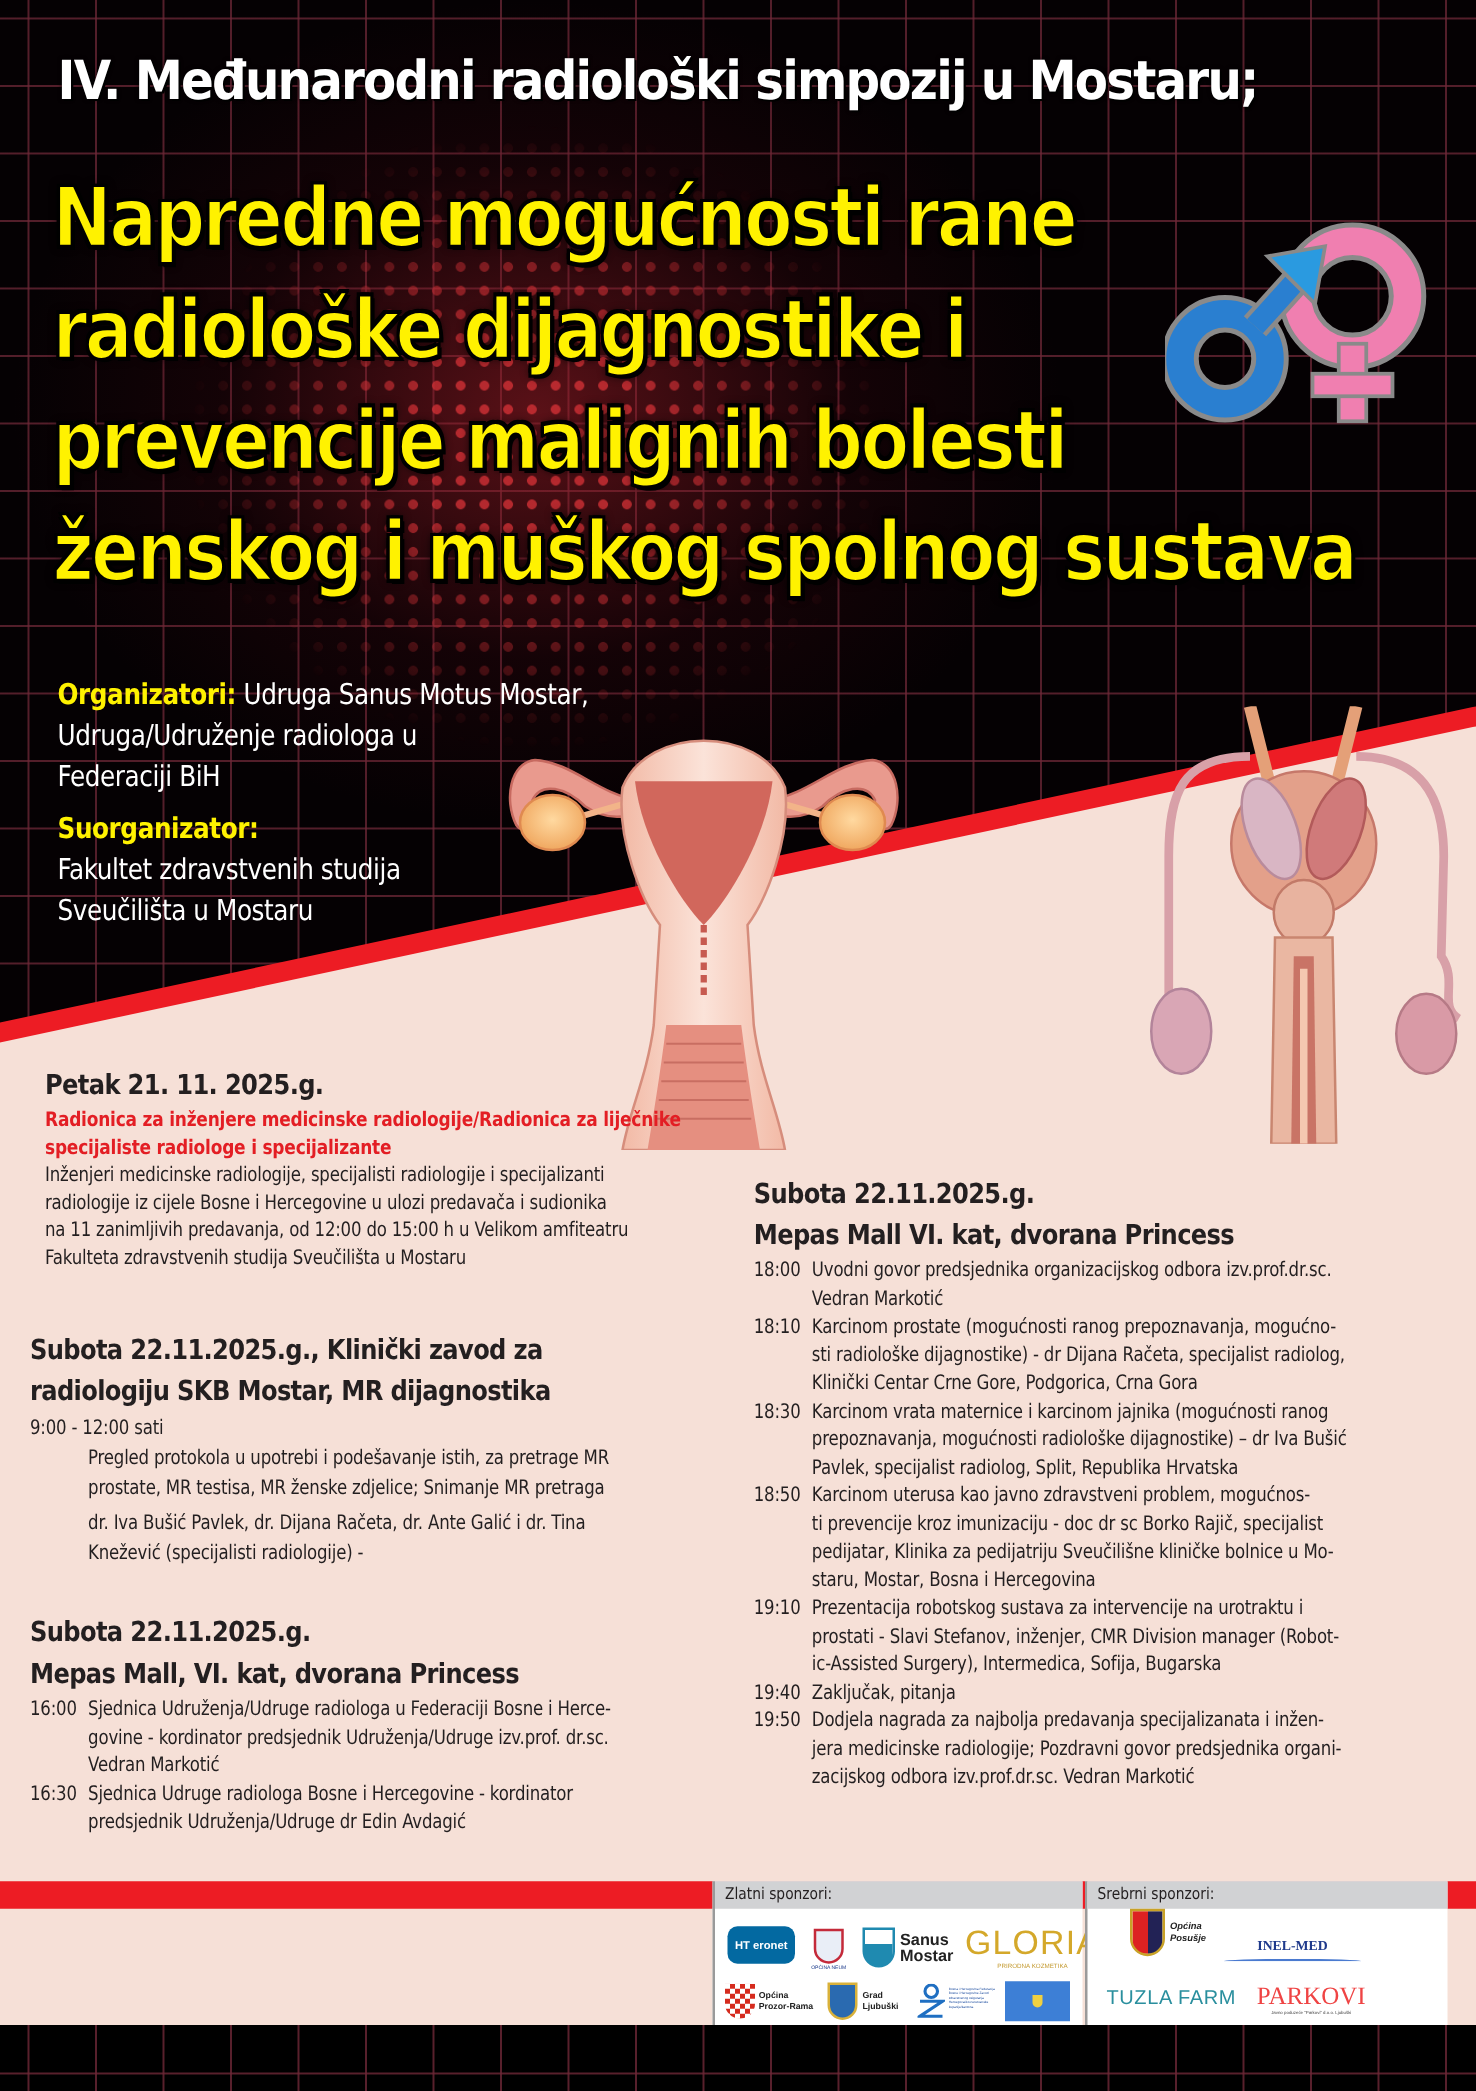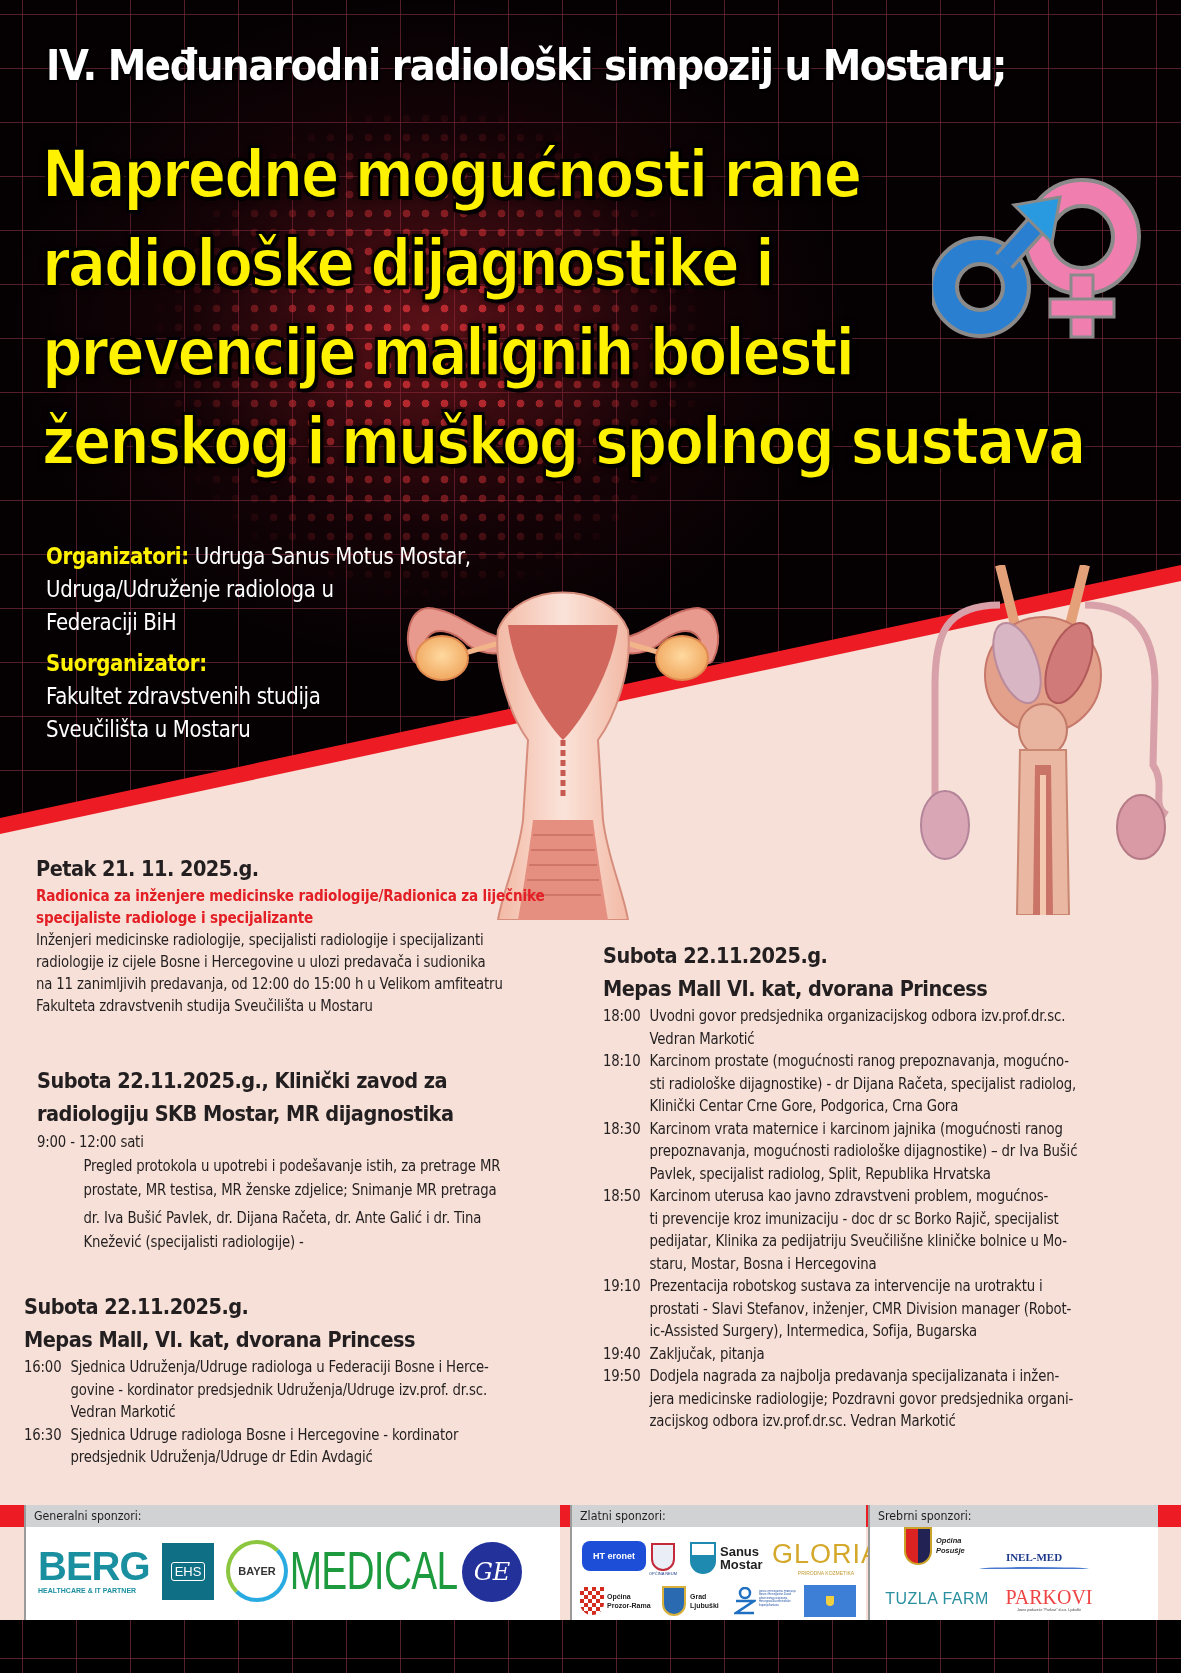--- a/index.html
+++ b/index.html
@@ -88,21 +88,21 @@
   .sched .time-line {
     font-size: 16px; line-height: 24px; transform: scaleX(0.83); transform-origin: left;
     letter-spacing: -0.2px;
   }
   .sched .indent { padding-left: 56px; }
   .sched .item { display: flex; font-size: 16px; line-height: 22.5px; transform: scaleX(0.83); transform-origin: left; letter-spacing: -0.2px; }
   .sched .item .t { width: 56px; flex: none; }
   .sched .item .d { flex: 1; }
 
   #sec1 { left: 36px; top: 852px; }
-  #sec2 { left: 37px; top: 1064px; }
+  #sec2 { left: 24px; top: 1064px; }
   #sec3 { left: 24px; top: 1290px; }
   #sec4 { left: 603px; top: 939px; }
   #sec1 .body { width: 660px; }
   #sec3 .item { width: 638px; }
   #sec4 .item { width: 696px; }
 
   
   .spons { position: absolute; left: 0; top: 1505px; width: 1181px; height: 115px; }
   .spons .redbar { position: absolute; left: 0; top: 0; width: 1181px; height: 22px; background: #ed1c24; }
   .spons .col { position: absolute; top: 0; height: 115px; background: #fff; border-left: 2px solid #9a9a9a; }
@@ -330,49 +330,25 @@
         <div>Dodjela nagrada za najbolja predavanja specijalizanata i inžen-</div>
         <div>jera medicinske radiologije; Pozdravni govor predsjednika organi-</div>
         <div>zacijskog odbora izv.prof.dr.sc. Vedran Markotić</div>
       </div>
     </div>
   </div>
 
   <div class="spons">
     <div class="redbar"></div>
 
-    <div class="col" id="col-gen">
-      <div class="hd"><span>Generalni sponzori:</span></div>
-
-      <div class="logo" style="left:12px; top:34px; width:118px; height:60px; flex-direction:column; align-items:flex-start;">
-        <span style="font-family:'Liberation Sans',sans-serif; font-weight:bold; font-size:40px; line-height:42px; color:#1a8fa0; letter-spacing:-1px;">BERG</span>
-        <span style="font-family:'Liberation Sans',sans-serif; font-weight:bold; font-size:7px; color:#1a8fa0;">HEALTHCARE &amp; IT PARTNER</span>
-      </div>
-
-      <div class="logo" style="left:136px; top:38px; width:52px; height:57px; background:#0f7085;">
-        <span style="color:#fff; font-size:13px; border:1.5px solid #fff; border-radius:3px; padding:1px 3px; font-family:'Liberation Sans',sans-serif;">EHS</span>
-      </div>
-
-      <div class="logo" style="left:200px; top:35px; width:62px; height:62px; border-radius:50%; border:4px solid; border-color:#8cc63f #29abe2 #29abe2 #8cc63f; background:#fff;">
-        <span style="font-family:'Liberation Sans',sans-serif; font-weight:bold; font-size:11px; color:#333;">BAYER</span>
-      </div>
-
-      <div class="logo" style="left:268px; top:30px; width:160px; height:70px;">
-        <span style="font-family:'Liberation Sans',sans-serif; font-size:54px; color:#1e9a3e; transform:scaleX(0.72); letter-spacing:-1px; font-weight:normal;">MEDICAL</span>
-      </div>
-
-      <div class="logo" style="left:436px; top:37px; width:60px; height:60px; border-radius:50%; background:#23319b; border:2px solid #23319b;">
-        <span style="font-family:'DejaVu Serif',serif; font-style:italic; font-size:24px; color:#fff;">GE</span>
-      </div>
-    </div>
 
     <div class="col" id="col-gold">
       <div class="hd"><span>Zlatni sponzori:</span></div>
 
-      <div class="logo" style="left:10px; top:36px; width:64px; height:30px; background:#1d4ed8; border-radius:8px;">
+      <div class="logo" style="left:10px; top:36px; width:54px; height:30px; background:#0369a1; border-radius:8px;">
         <span style="color:#fff; font-size:9px; font-weight:bold; font-family:'Liberation Sans',sans-serif;">HT eronet</span>
       </div>
 
       <div class="logo" style="left:76px; top:34px; width:30px; height:40px; flex-direction:column;">
         <div style="width:24px; height:28px; border:2px solid #c42a3a; border-radius:0 0 12px 12px; background:#e9eef7;"></div>
         <span style="font-size:4px; color:#1b3a8a; white-space:nowrap;">OPĆINA NEUM</span>
       </div>
 
       <div class="logo" style="left:118px; top:36px; width:100px; height:34px; justify-content:flex-start;">
         <div style="width:26px; height:32px; border:2px solid #1f8ab0; border-radius:0 0 13px 13px; background:linear-gradient(#fff 40%, #1f8ab0 40%);"></div>

